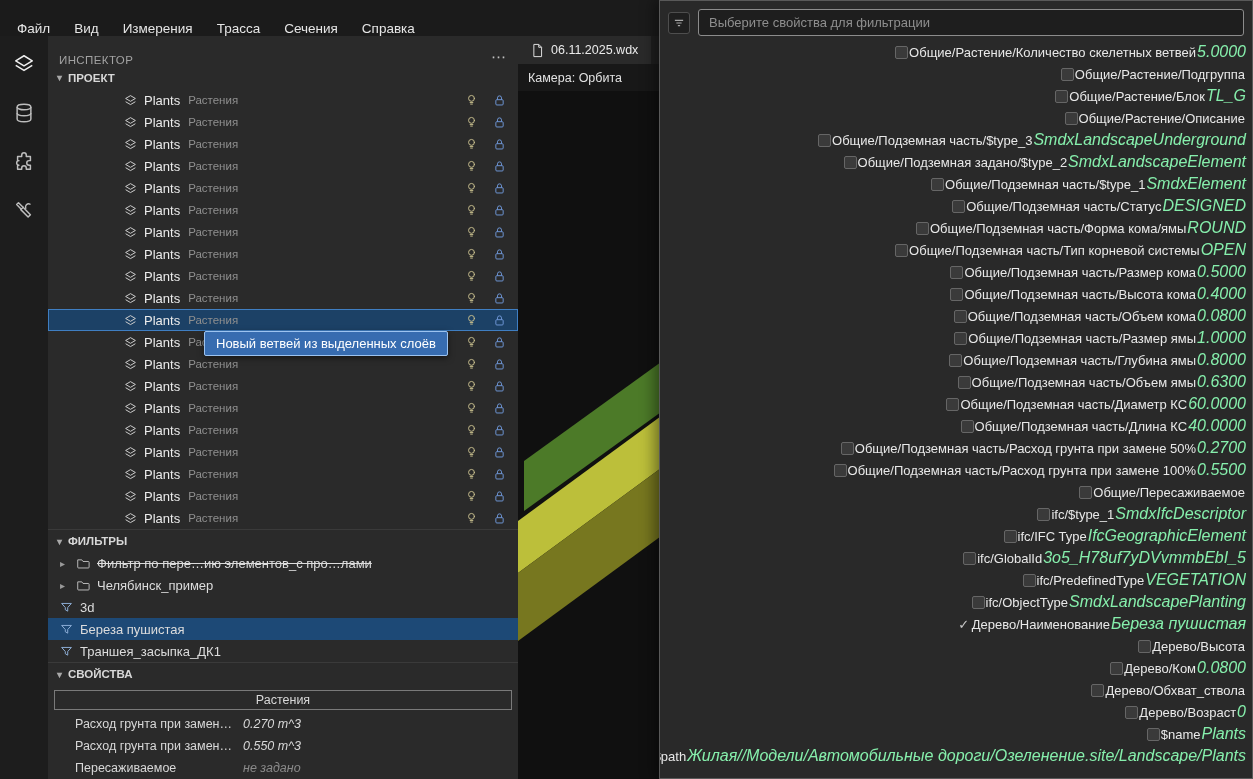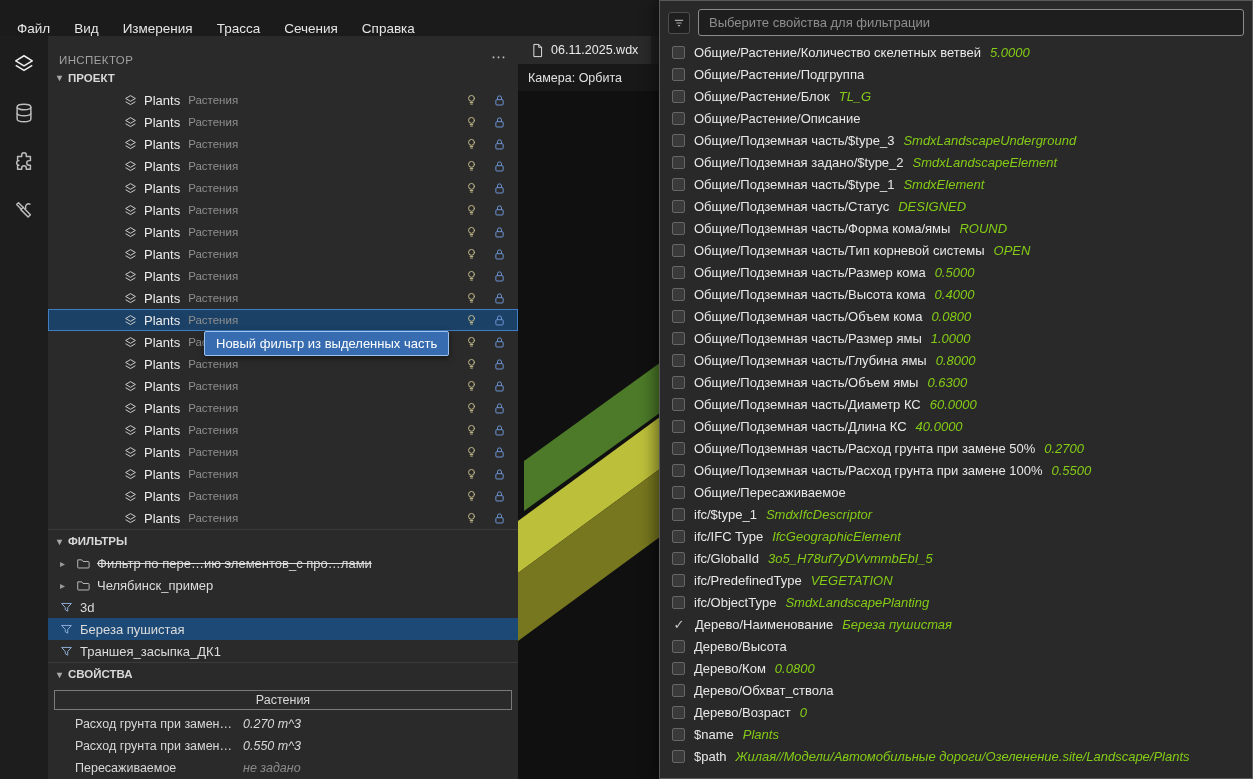--- a/index.html
+++ b/index.html
@@ -45,25 +45,25 @@
   .vp-tab{display:flex;align-items:center;gap:7px;padding:0 13px;height:100%;background:#2a2a2a;color:#eaeaea;font-size:12.5px;white-space:nowrap;}
   .vp-camera{height:27px;display:flex;align-items:center;padding-left:10px;color:#e2e2e2;font-size:12.5px;background:#181818;white-space:nowrap;}
   .vp-canvas{position:absolute;top:55px;left:0;right:0;bottom:0;background:#101010;overflow:hidden;}
   
   .popup{position:absolute;top:0;right:0;width:594px;height:779px;background:#292929;border:1px solid #595959;z-index:10;display:flex;flex-direction:column;box-shadow:-4px 0 14px rgba(0,0,0,.45);}
   .popup-top{display:flex;align-items:center;gap:8px;padding:8px 8px 5px 8px;flex:none;}
   .flt-btn{width:22px;height:22px;border:1px solid #4e4e4e;background:#1f1f1f;border-radius:3px;display:flex;align-items:center;justify-content:center;flex:none;}
   .search-input{flex:1;height:27px;background:#1e1e1e;border:1px solid #8c8c8c;border-radius:3px;color:#dcdcdc;font-size:13px;padding:0 10px;outline:none;font-family:inherit;}
   .search-input::placeholder{color:#8f8f8f;}
   .popup-list{flex:1;overflow:hidden;}
-  .popup-row{height:22px;display:flex;align-items:center;padding:0 12px;gap:9px;font-size:13px;color:#e8e8e8;white-space:nowrap;}
+  .popup-row{height:22px;display:flex;align-items:center;padding:0 6px;gap:1px;font-size:13px;color:#e8e8e8;white-space:nowrap;justify-content:flex-end;}
   .cb{width:13px;height:13px;background:#3a3a3a;border:1px solid #666;border-radius:2px;flex:none;}
   .check-glyph{width:14px;text-align:center;color:#c8c8c8;font-size:13px;flex:none;display:none;}
   .popup-row.checked .check-glyph{display:inline-block;}
-  .p-value{color:#84cc16;font-style:italic;font-size:13px;}
+  .p-value{color:#86efac;font-style:italic;font-size:16px;}
   
   .tooltip{position:absolute;left:204px;top:331px;z-index:20;background:#376cb0;color:#fff;border:1px solid #9cc3f0;padding:4px 11px;font-size:13px;border-radius:2px;white-space:nowrap;box-shadow:0 2px 6px rgba(0,0,0,.5);}
   .icon{display:inline-flex;align-items:center;justify-content:center;flex:none;}
 </style>
 </head>
 <body>
 
 <div class="menubar" id="menubar">
     <span class="menu-item">Файл</span>
     <span class="menu-item">Вид</span>
@@ -898,13 +898,13 @@
   </div>
       <div class="popup-row">
     <span class="cb"></span>
 
     <span class="p-label">$path</span>
     <span class="p-value">Жилая//Модели/Автомобильные дороги/Озеленение.site/Landscape/Plants</span>
   </div>
     </div>
 </div>
 
-<div class="tooltip">Новый фильтр из выделенных часть</div>
+<div class="tooltip">Новый ветвей из выделенных слоёв</div>
 
 </body></html>

